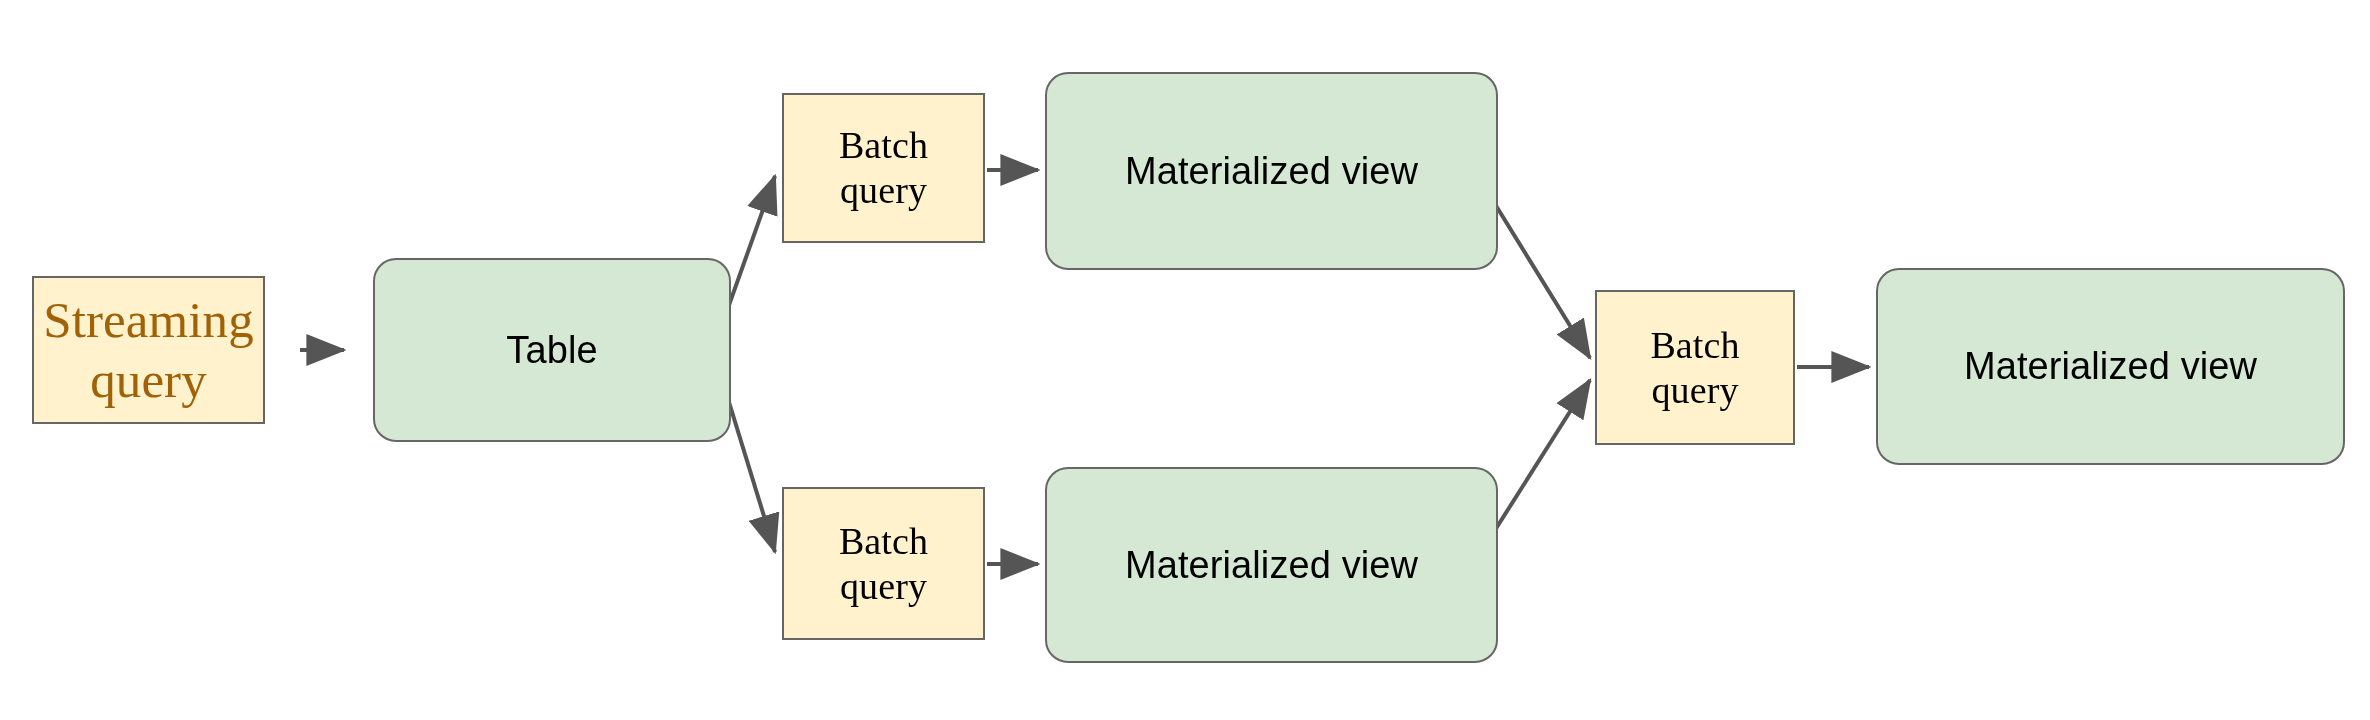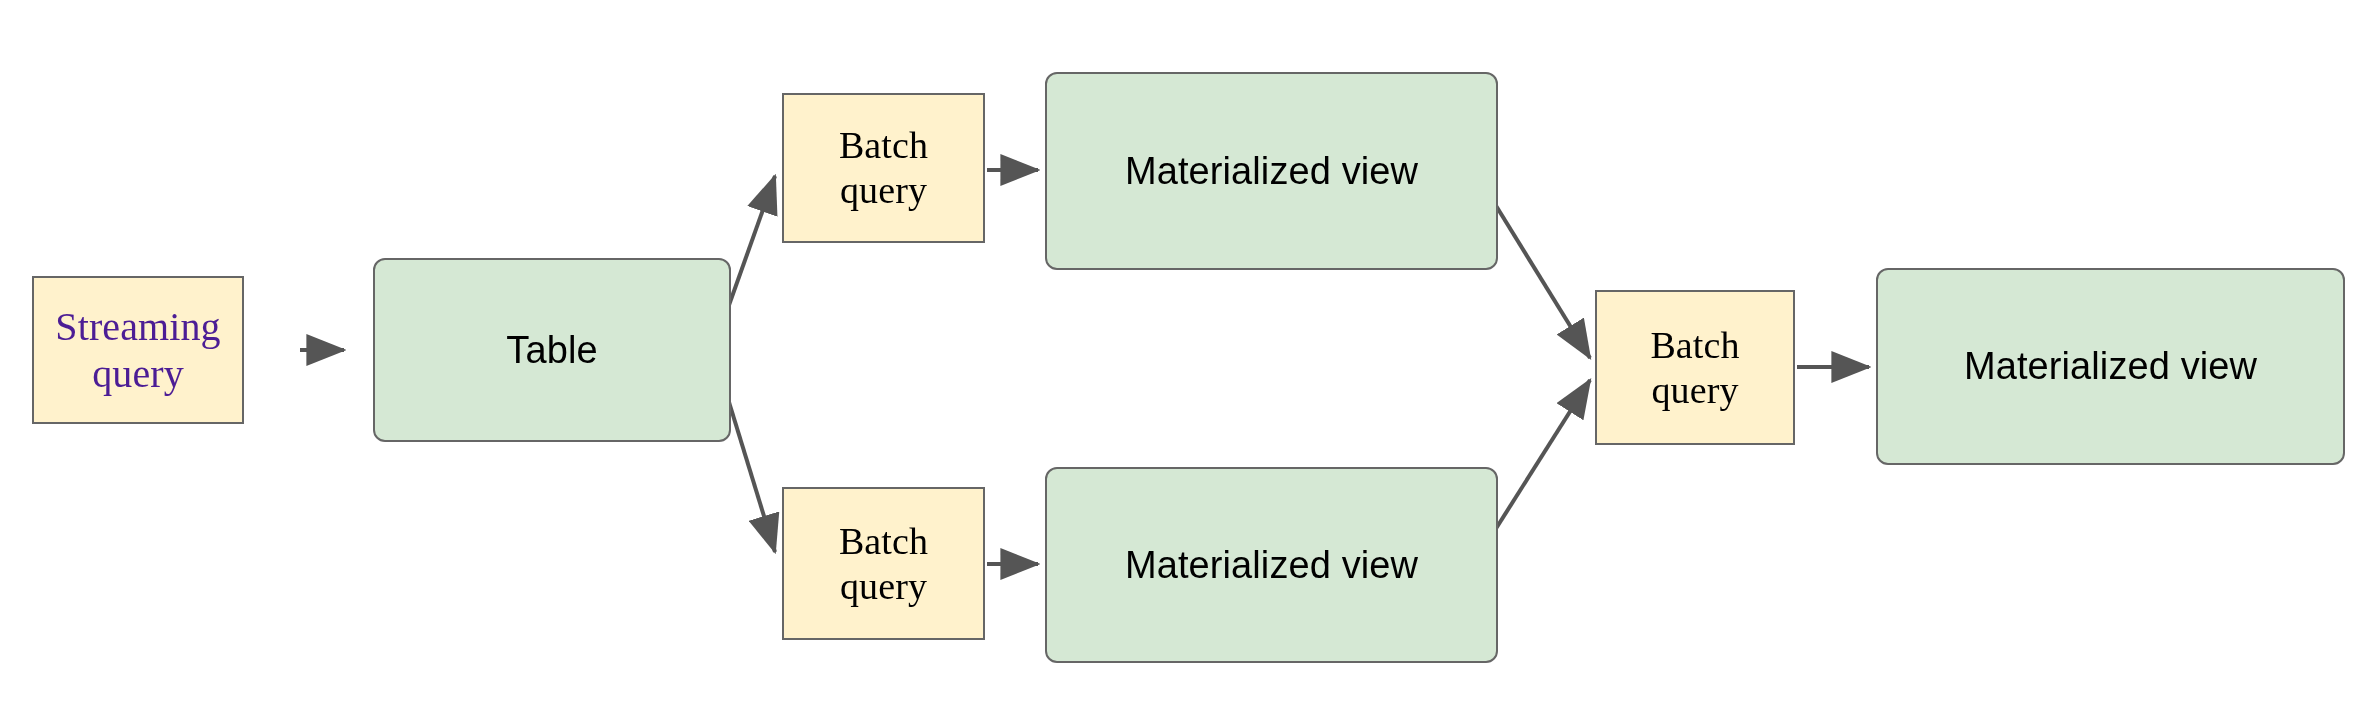--- a/index.html
+++ b/index.html
@@ -43,21 +43,21 @@
     white-space: pre-line;
     letter-spacing: 0.1px;
   }
   .node.process {            
     background: #fff2cc;
     border-radius: 0px;
     font-family: Liberation Serif, serif;
   }
   .node.store {              
     background: #d5e8d4;
-    border-radius: 12px;
+    border-radius: 23px;
   }
   .node .label {
     display: block;
     width: 100%;
     padding: 0 6px;
     box-sizing: border-box;
   }
 </style>
 </head>
 <body style="background: rgb(255, 255, 255);">
@@ -81,21 +81,21 @@
 
     <line x1="987" y1="564" x2="1038" y2="564" stroke="#555555" stroke-width="4" marker-end="url(#arrowhead)"></line>
 
     <line x1="1490" y1="196" x2="1590" y2="358" stroke="#555555" stroke-width="4" marker-end="url(#arrowhead)"></line>
 
     <line x1="1490" y1="538" x2="1590" y2="380" stroke="#555555" stroke-width="4" marker-end="url(#arrowhead)"></line>
 
     <line x1="1797" y1="367" x2="1869" y2="367" stroke="#555555" stroke-width="4" marker-end="url(#arrowhead)"></line>
   </svg>
 
-  <div class="node process" style="left: 32px; top: 276px; width: 212px; height: 148px; font-size: 40px; background: rgb(255, 242, 204); border-radius: 0px; border-color: rgb(102, 102, 102); color: #4c1d95;">
+  <div class="node process" style="left: 32px; top: 276px; width: 233px; height: 148px; font-size: 51px; background: rgb(255, 242, 204); border-radius: 0px; border-color: rgb(102, 102, 102); color: #a16207;">
     <span class="label">Streaming
 query</span>
   </div>
 
   <div class="node store" style="left: 373px; top: 258px; width: 358px; height: 184px; font-size: 38px; background: rgb(213, 232, 212); border-color: rgb(102, 102, 102); color: rgb(0, 0, 0);">
     <span class="label">Table</span>
   </div>
 
   <div class="node process" style="left: 782px; top: 93px; width: 203px; height: 150px; font-size: 38px; background: rgb(255, 242, 204); border-radius: 0px; border-color: rgb(102, 102, 102); color: rgb(0, 0, 0);">
     <span class="label">Batch

